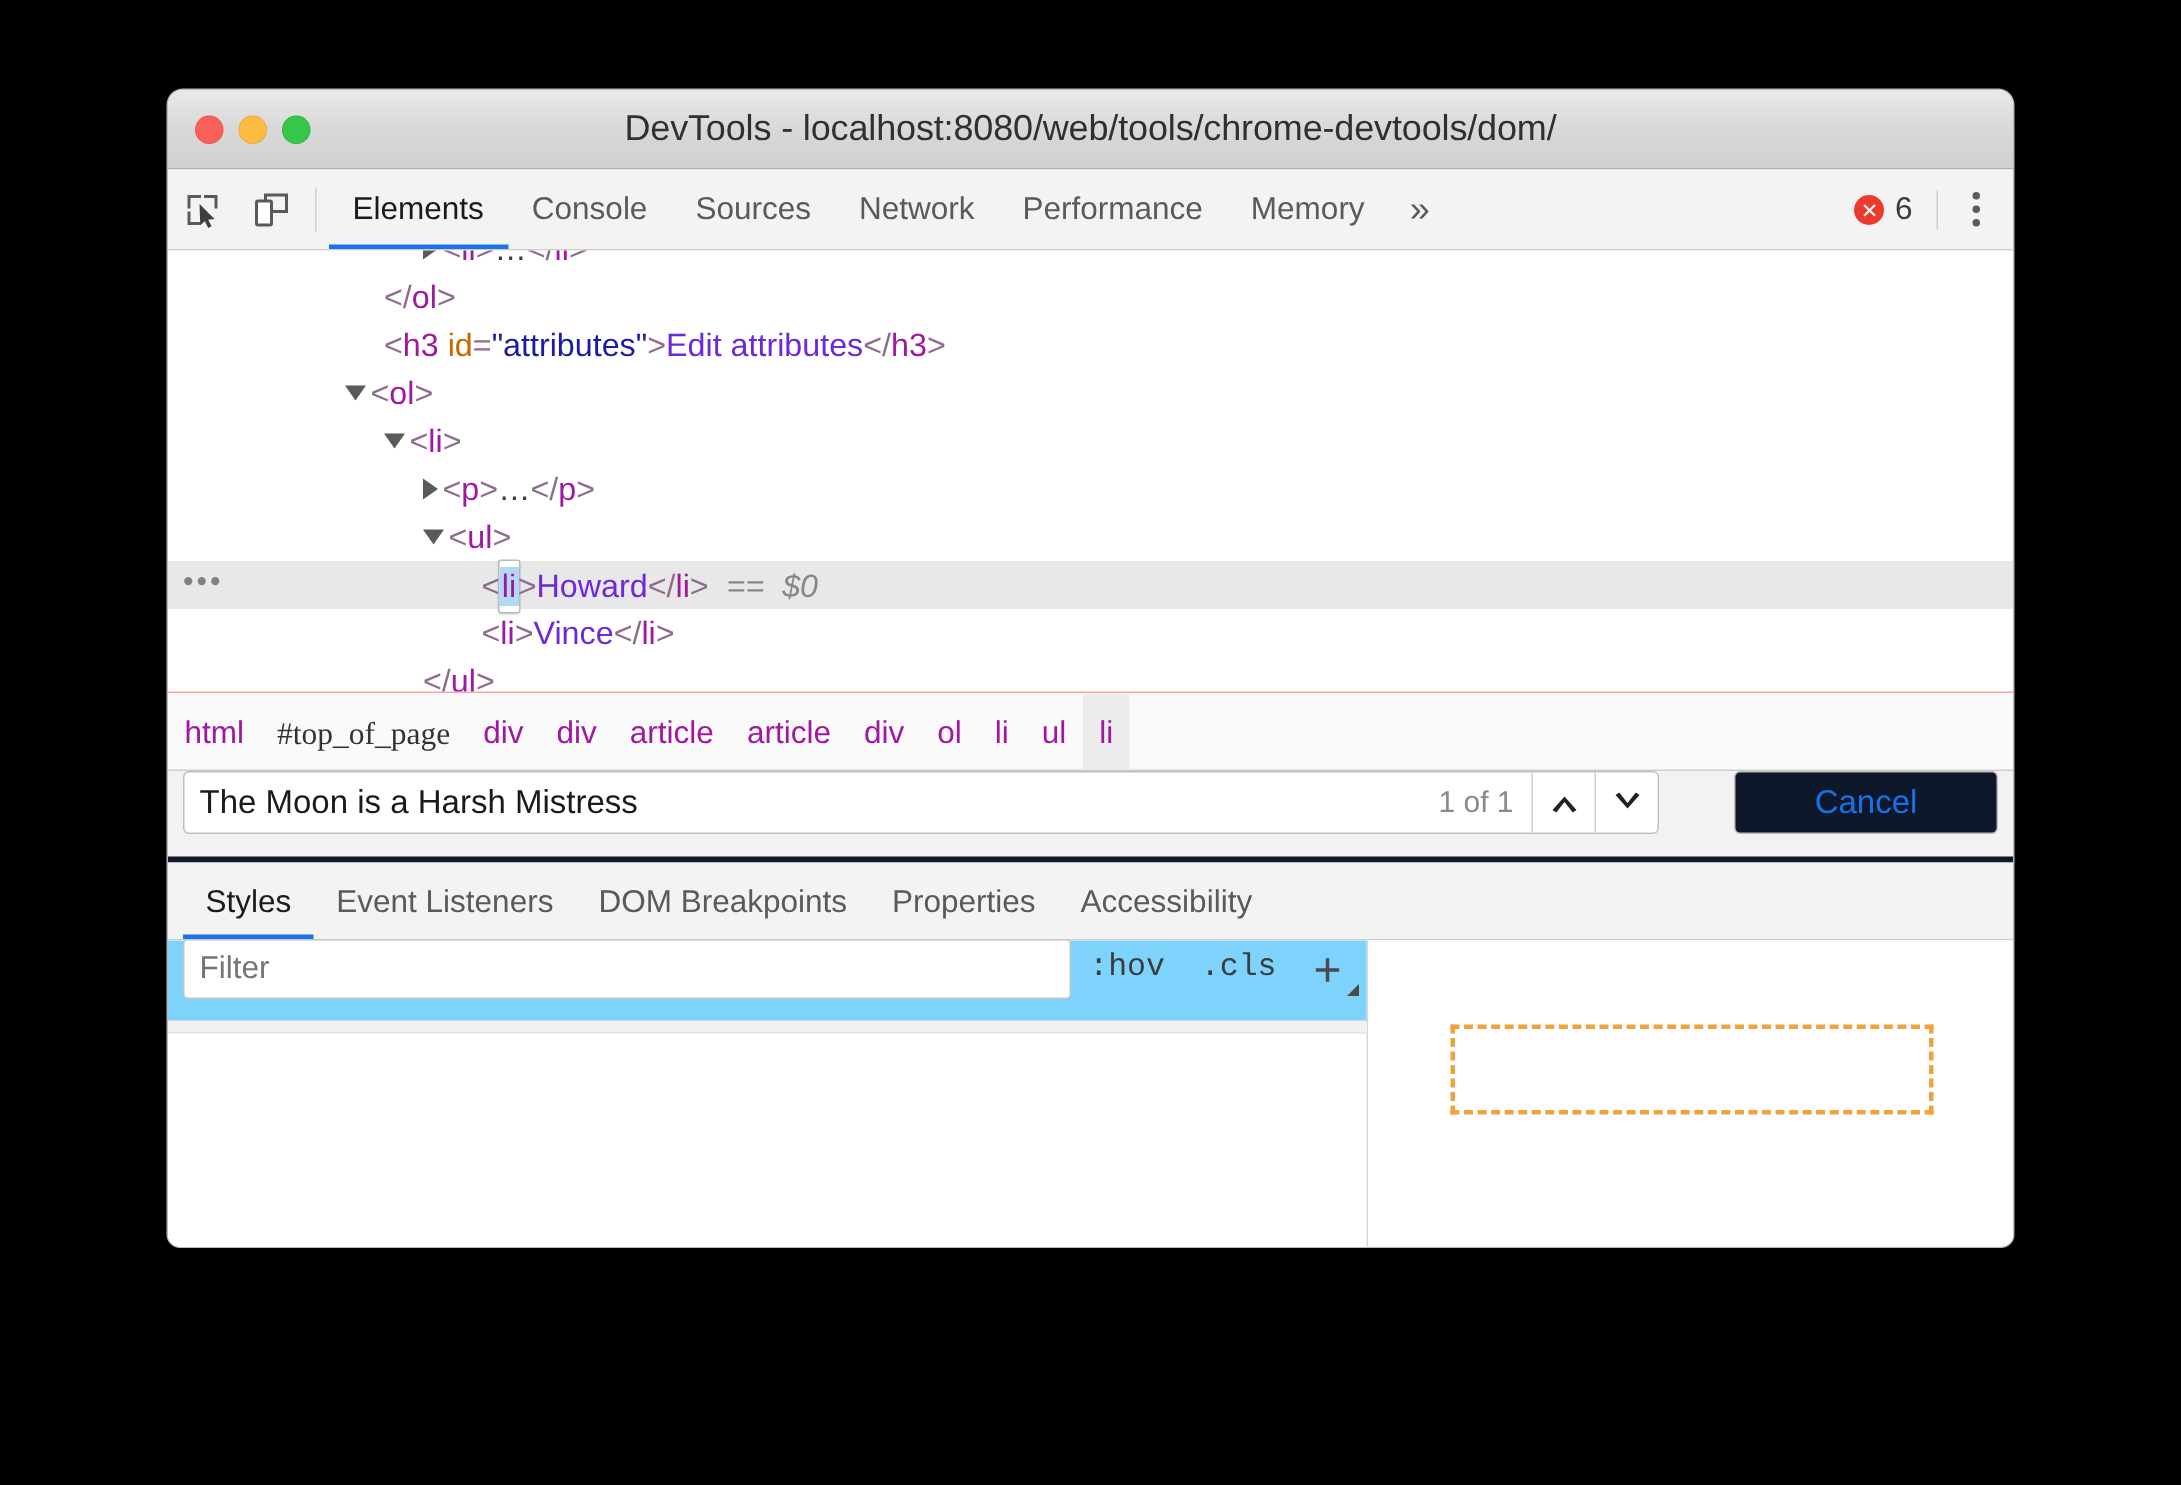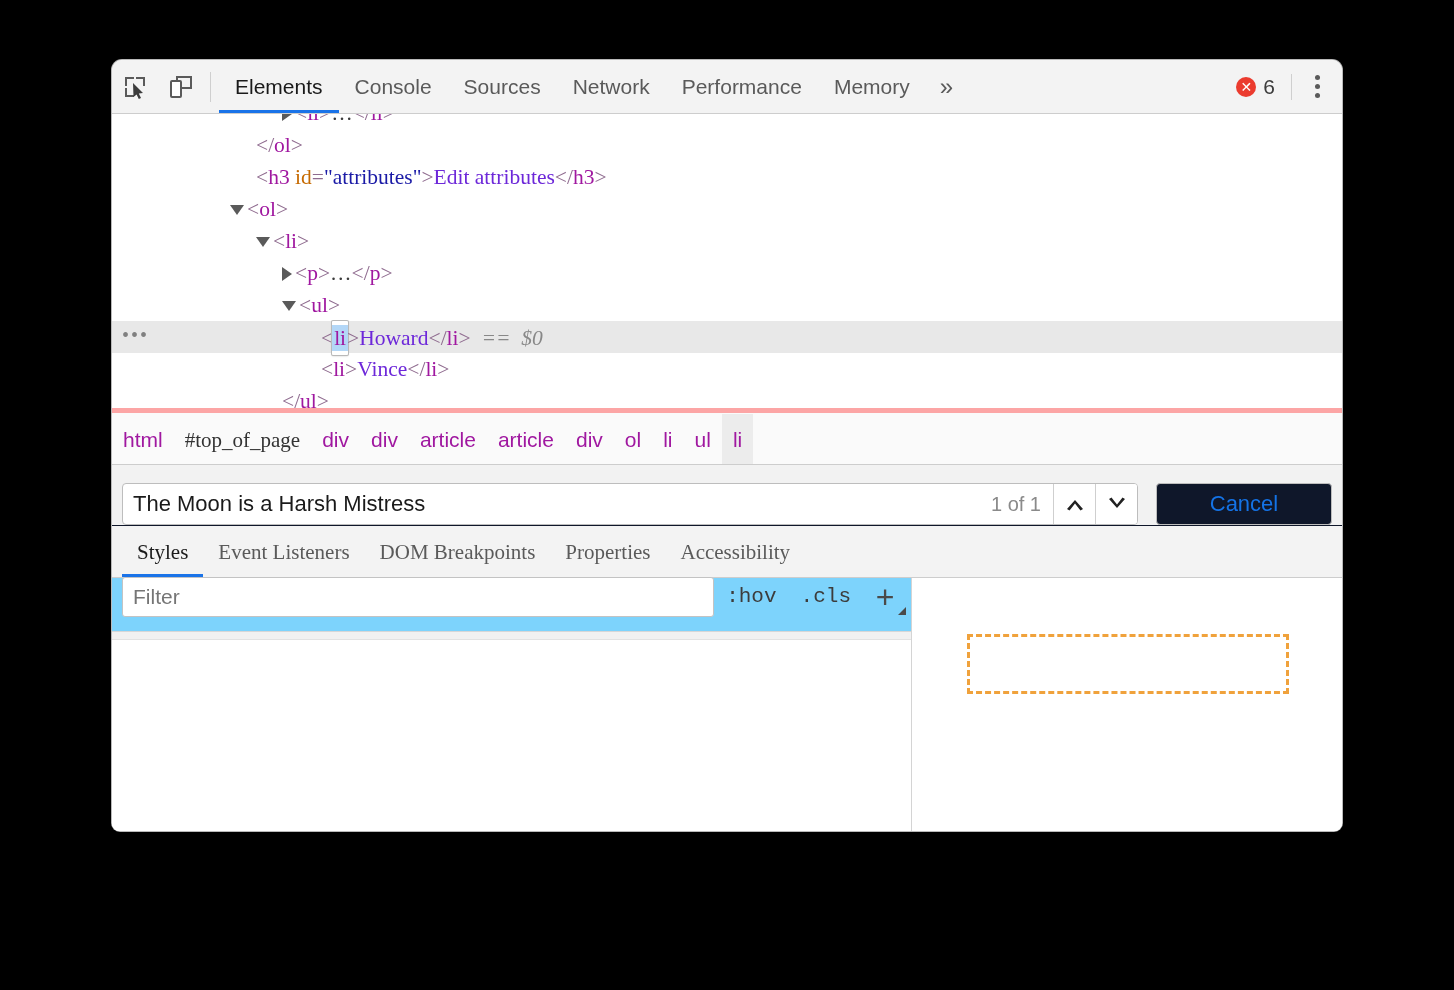--- a/index.html
+++ b/index.html
@@ -135,25 +135,25 @@
     cursor: default;
   }
   .kebab i { display:block; width: 5px; height: 5px; border-radius: 50%; background: #5a5a5a; }
 
   
   #dom-tree {
     position: relative;
     height: 294px;
     background: #ffffff;
     overflow: hidden;
-    font-family: Liberation Serif, serif;
+    font-family: Liberation Sans, sans-serif;
     font-size: 21.5px;
     line-height: 32px;
     color: #303030;
-    border-bottom: 5px solid #fca5a5;
+    border-bottom: 1px solid #fca5a5;
   }
   .dom-row {
     position: relative;
     height: 32px;
     white-space: pre;
     padding-left: 14px;
   }
   .dom-row.selected { background: #e8e8e8; }
   .dots-badge {
     position: absolute;
@@ -218,25 +218,26 @@
     white-space: nowrap;
   }
   .crumb.tagname { color: #a018a0; }
   .crumb.idname  { color: #333333; font-family: Liberation Serif, serif; }
   .crumb.active  { background: #ececec; }
 
   
   #searchbar {
     height: 61px;
     background: #f2f2f2;
-    border-bottom: 1px solid #0f172a;
-    display: flex;
-    align-items: flex-end;
+    border-bottom: 4px solid #0f172a;
+    display: flex;
+    align-items: flex-start;
     padding: 0 10px;
     box-sizing: border-box;
+    gap: 32px;
   }
   #search-field-wrap {
     flex: 1;
     display: flex;
     align-items: center;
     height: 42px;
     background: #fff;
     border: 1px solid #bdbdbd;
     border-radius: 4px;
     box-sizing: border-box;
@@ -296,21 +297,20 @@
   }
   .sb-tab {
     font-size: 21px;
     color: #5a5a5a;
     padding: 0 15px;
     height: 51px;
     line-height: 53px;
     box-sizing: border-box;
     cursor: default;
     white-space: nowrap;
-    font-family: Liberation Serif, serif;
   }
   .sb-tab.active {
     color: #1a1a1a;
     box-shadow: inset 0 -3px 0 0 #1a73e8;
   }
 
   
   #styles-pane {
     position: relative;
     height: 258px;
@@ -399,20 +399,28 @@
     height: 7px;
     background: #f1f1f1;
     border-bottom: 1px solid #e2e2e2;
   }
 </style>
 </head>
 <body>
 
 <div id="window">
 
+  <div id="titlebar">
+    <div class="traffic">
+      <span class="tl-close"></span>
+      <span class="tl-min"></span>
+      <span class="tl-max"></span>
+    </div>
+    <div id="window-title">DevTools - localhost:8080/web/tools/chrome-devtools/dom/</div>
+  </div>
 
   <div id="toolbar">
     <div class="tb-icon-btn">
       <svg width="26" height="26" viewBox="0 0 26 26">
         <path d="M3 3 h9 v2 H5 v7 H3 Z M23 3 v9 h-2 V5 h-7 V3 Z M3 14 h2 v7 h7 v2 H3 Z" fill="#5a5a5a"></path>
         <path d="M11 9 L21 19 l-4.2 0.5 l2.2 4.4 l-2.2 1.1 l-2.2-4.5 L11.5 23 Z" fill="#3c3c3c"></path>
       </svg>
     </div>
     <div class="tb-icon-btn">
       <svg width="26" height="26" viewBox="0 0 26 26">

